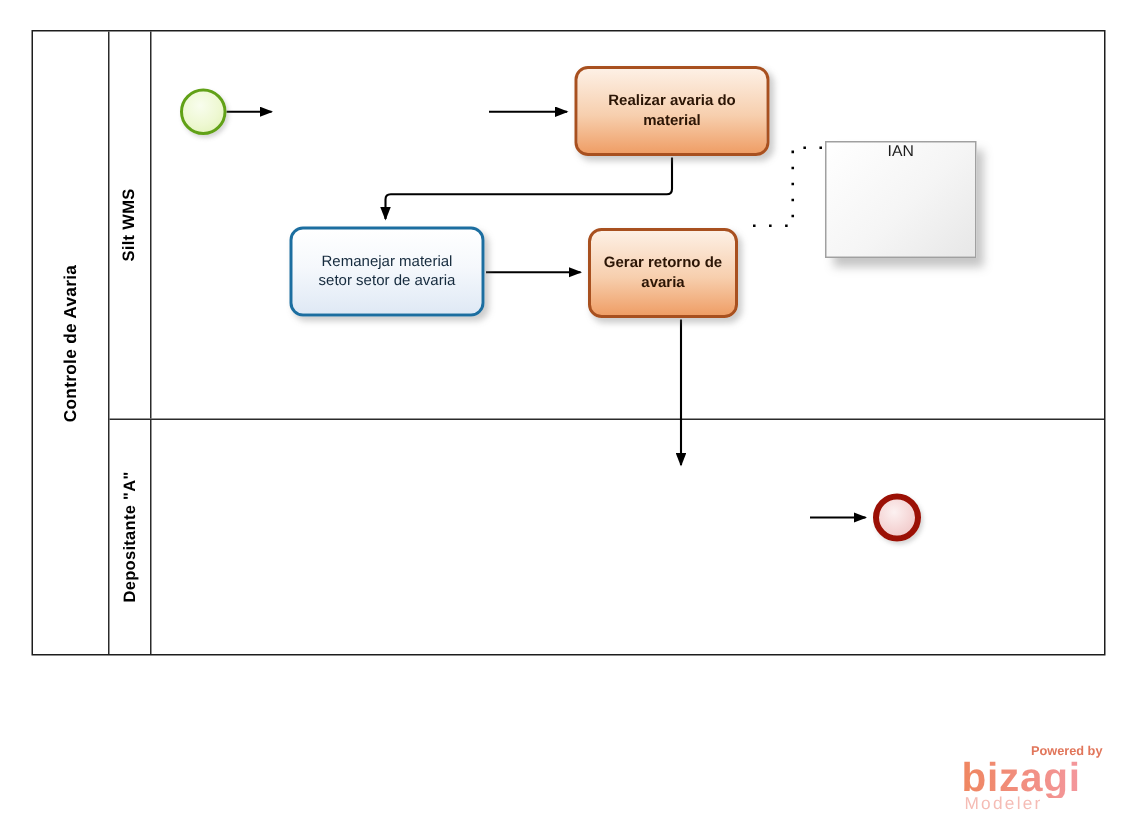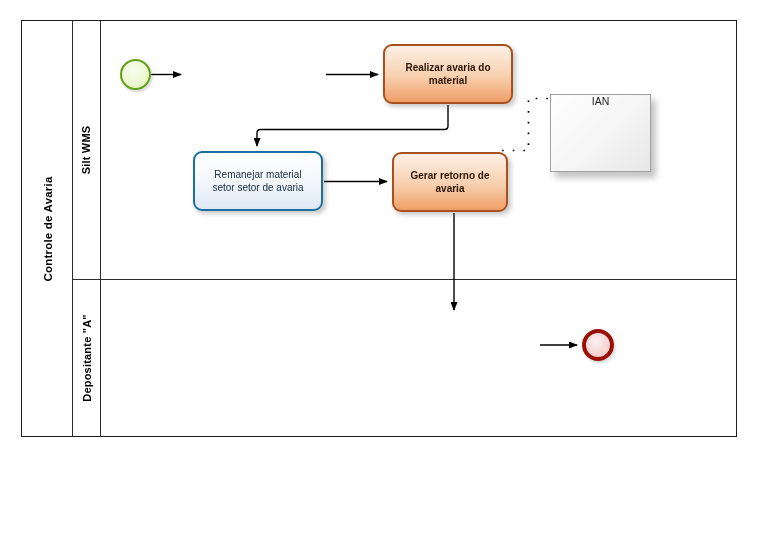--- a/index.html
+++ b/index.html
@@ -44,21 +44,21 @@
   }
   .task.orange{
     border:2px solid #a8501f;
     background:linear-gradient(180deg,#fdf0e5 0%,#f7cfae 55%,#ef9e66 100%);
     color:#2b1505;
     font-weight:bold;
   }
   .task-identificar{left:186px;top:43px;width:139px;height:62px;}
   .task-realizar{left:383px;top:44px;width:130px;height:60px;}
   .task-remanejar{left:193px;top:151px;width:130px;height:60px;}
-  .task-gerar{left:392px;top:152px;width:116px;height:60px;}
+  .task-gerar{left:392px;top:152px;width:100px;height:60px;}
   .task-receber{left:367px;top:315px;width:172px;height:59px;}
   .event{
     position:absolute;border-radius:50%;box-sizing:border-box;
     box-shadow:1.5px 2px 3px rgba(120,120,120,.3);
   }
   .event.start{
     left:120px;top:59px;width:31px;height:31px;
     border:2.5px solid #61a117;
     background:radial-gradient(circle at 42% 35%,#f8fdee 0%,#eef8d2 55%,#dff0b4 100%);
   }
@@ -145,14 +145,19 @@
     <span>Gerar retorno de avaria</span>
   </div>
 
   <div class="data-box">
     <span>IAN</span>
   </div>
 
 
   <div class="event end"></div>
 
+  <div class="logo">
+    <div class="powered">Powered by</div>
+    <div class="brand">bizagi</div>
+    <div class="product">Modeler</div>
+  </div>
 
 </div>
 
 </body></html>

